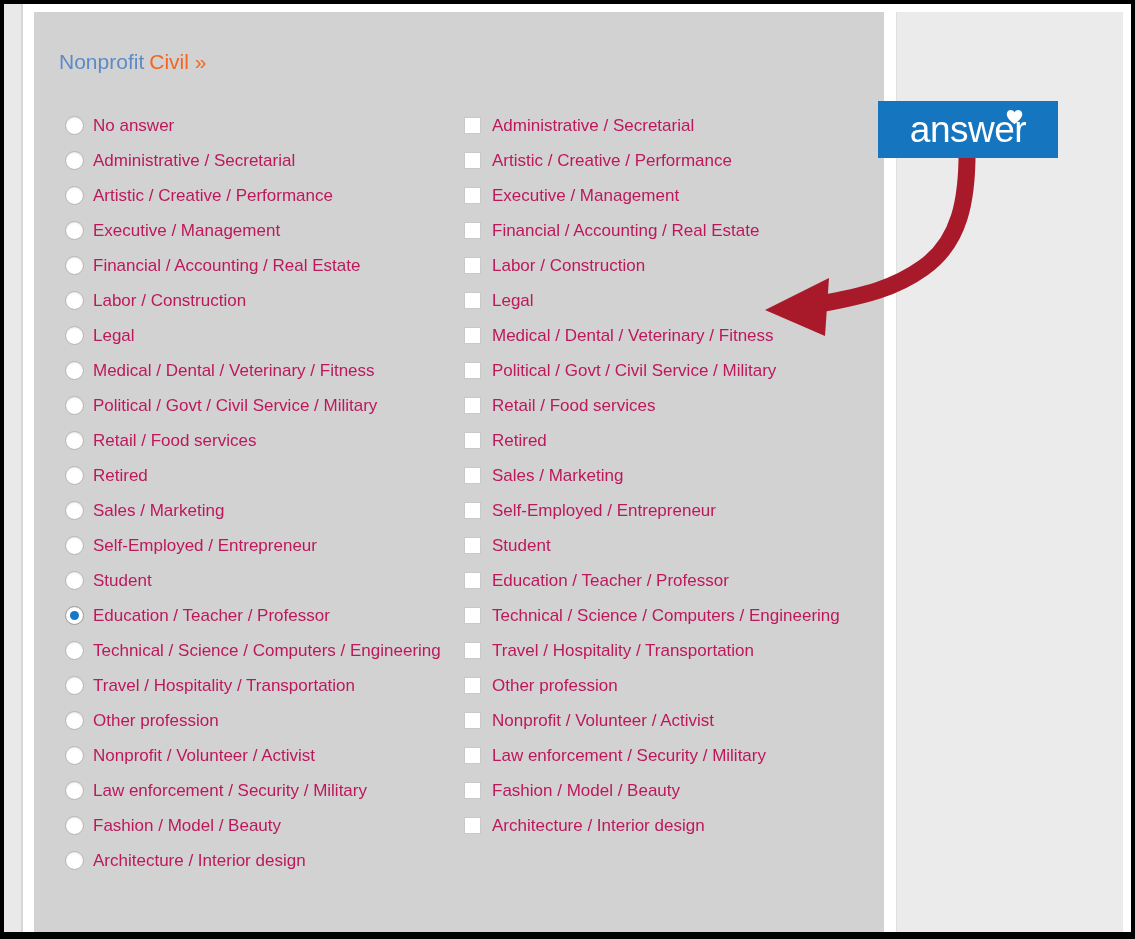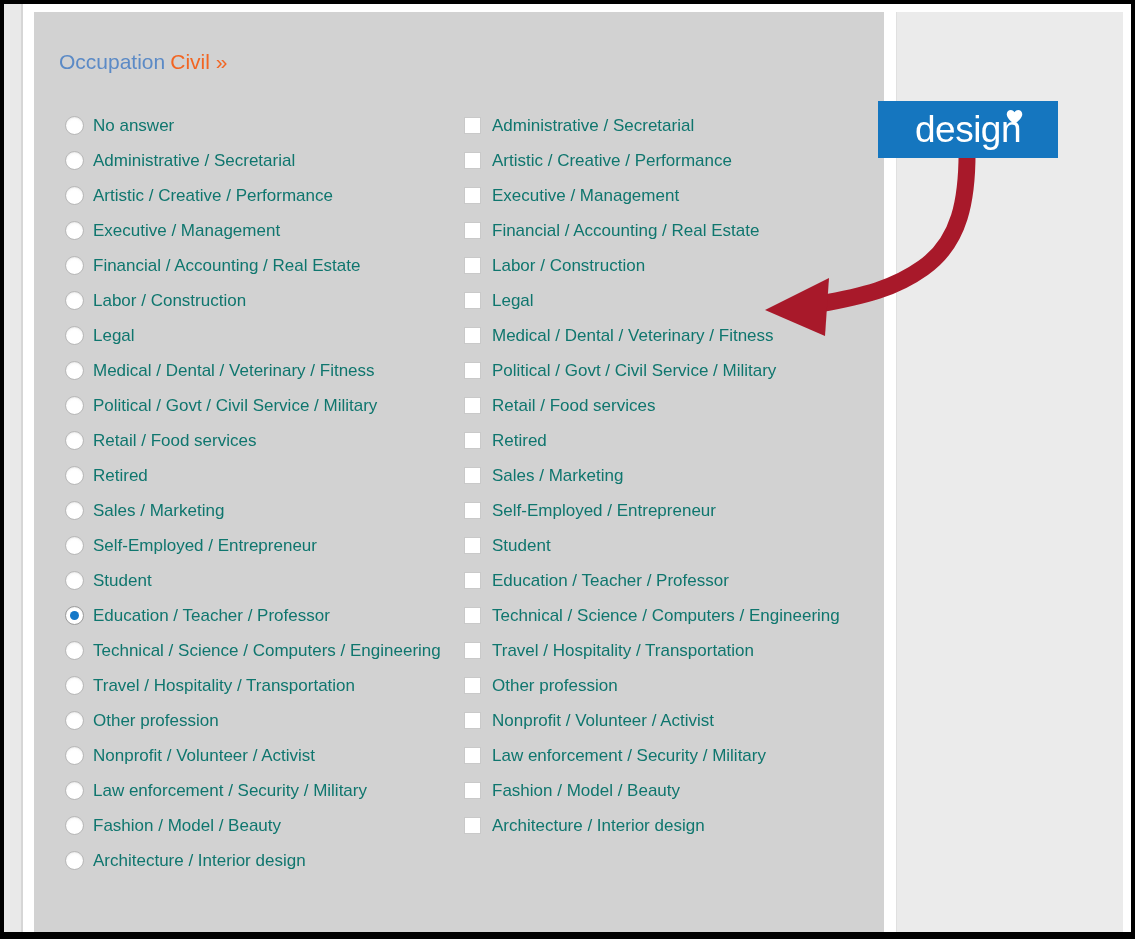--- a/index.html
+++ b/index.html
@@ -99,21 +99,21 @@
 
   .option-row {
     display: flex;
     align-items: center;
     height: 35px;
   }
 
   .option-label {
     font-size: 17px;
     line-height: 20px;
-    color: #0f766e;
+    color: #be185d;
     white-space: nowrap;
   }
 
   
   .radio-ctrl {
     width: 19px;
     height: 19px;
     min-width: 19px;
     border-radius: 50%;
     background: radial-gradient(circle at 50% 58%, #ffffff 48%, #f2f2f2 100%);
@@ -195,21 +195,21 @@
 <div id="viewport">
 
   <div id="page-white"></div>
   <div id="left-rail"></div>
   <div id="left-rail-edge"></div>
   <div id="right-panel"></div>
 
   <div id="content-card">
 
     <div class="section-heading">
-      <span class="heading-title">Occupation</span><span class="heading-edit">Civil »</span>
+      <span class="heading-title">Nonprofit</span><span class="heading-edit">Civil »</span>
     </div>
 
     <div class="option-column" id="radio-column">
         <div class="option-row">
           <span class="radio-ctrl"></span>
           <span class="option-label">No answer</span>
         </div>
         <div class="option-row">
           <span class="radio-ctrl"></span>
           <span class="option-label">Administrative / Secretarial</span>
@@ -386,20 +386,20 @@
   </div>
 
   <svg id="arrow-svg" viewBox="0 0 250 190">
     <path d="M 212,-6
              C 213,50 205,92 168,118
              C 140,138 110,146 64,154" fill="none" stroke="#a8192a" stroke-width="17" stroke-linecap="butt"></path>
     <polygon points="10,160 74,128 70,186" fill="#a8192a"></polygon>
   </svg>
 
   <div id="match-logo">
-    <div id="match-wordmark">design</div>
+    <div id="match-wordmark">answer</div>
     <svg id="match-heart" viewBox="0 0 24 22" style="position:absolute; left:128px; top:8px; width:17px; height:16px;">
       <path d="M12 21 C12 21 1 13.5 1 7 C1 3 4 1 6.8 1 C9.2 1 11.2 2.6 12 4.3
                C12.8 2.6 14.8 1 17.2 1 C20 1 23 3 23 7 C23 13.5 12 21 12 21 Z" fill="#ffffff"></path>
     </svg>
   </div>
 
 </div>
 
 </body></html>

